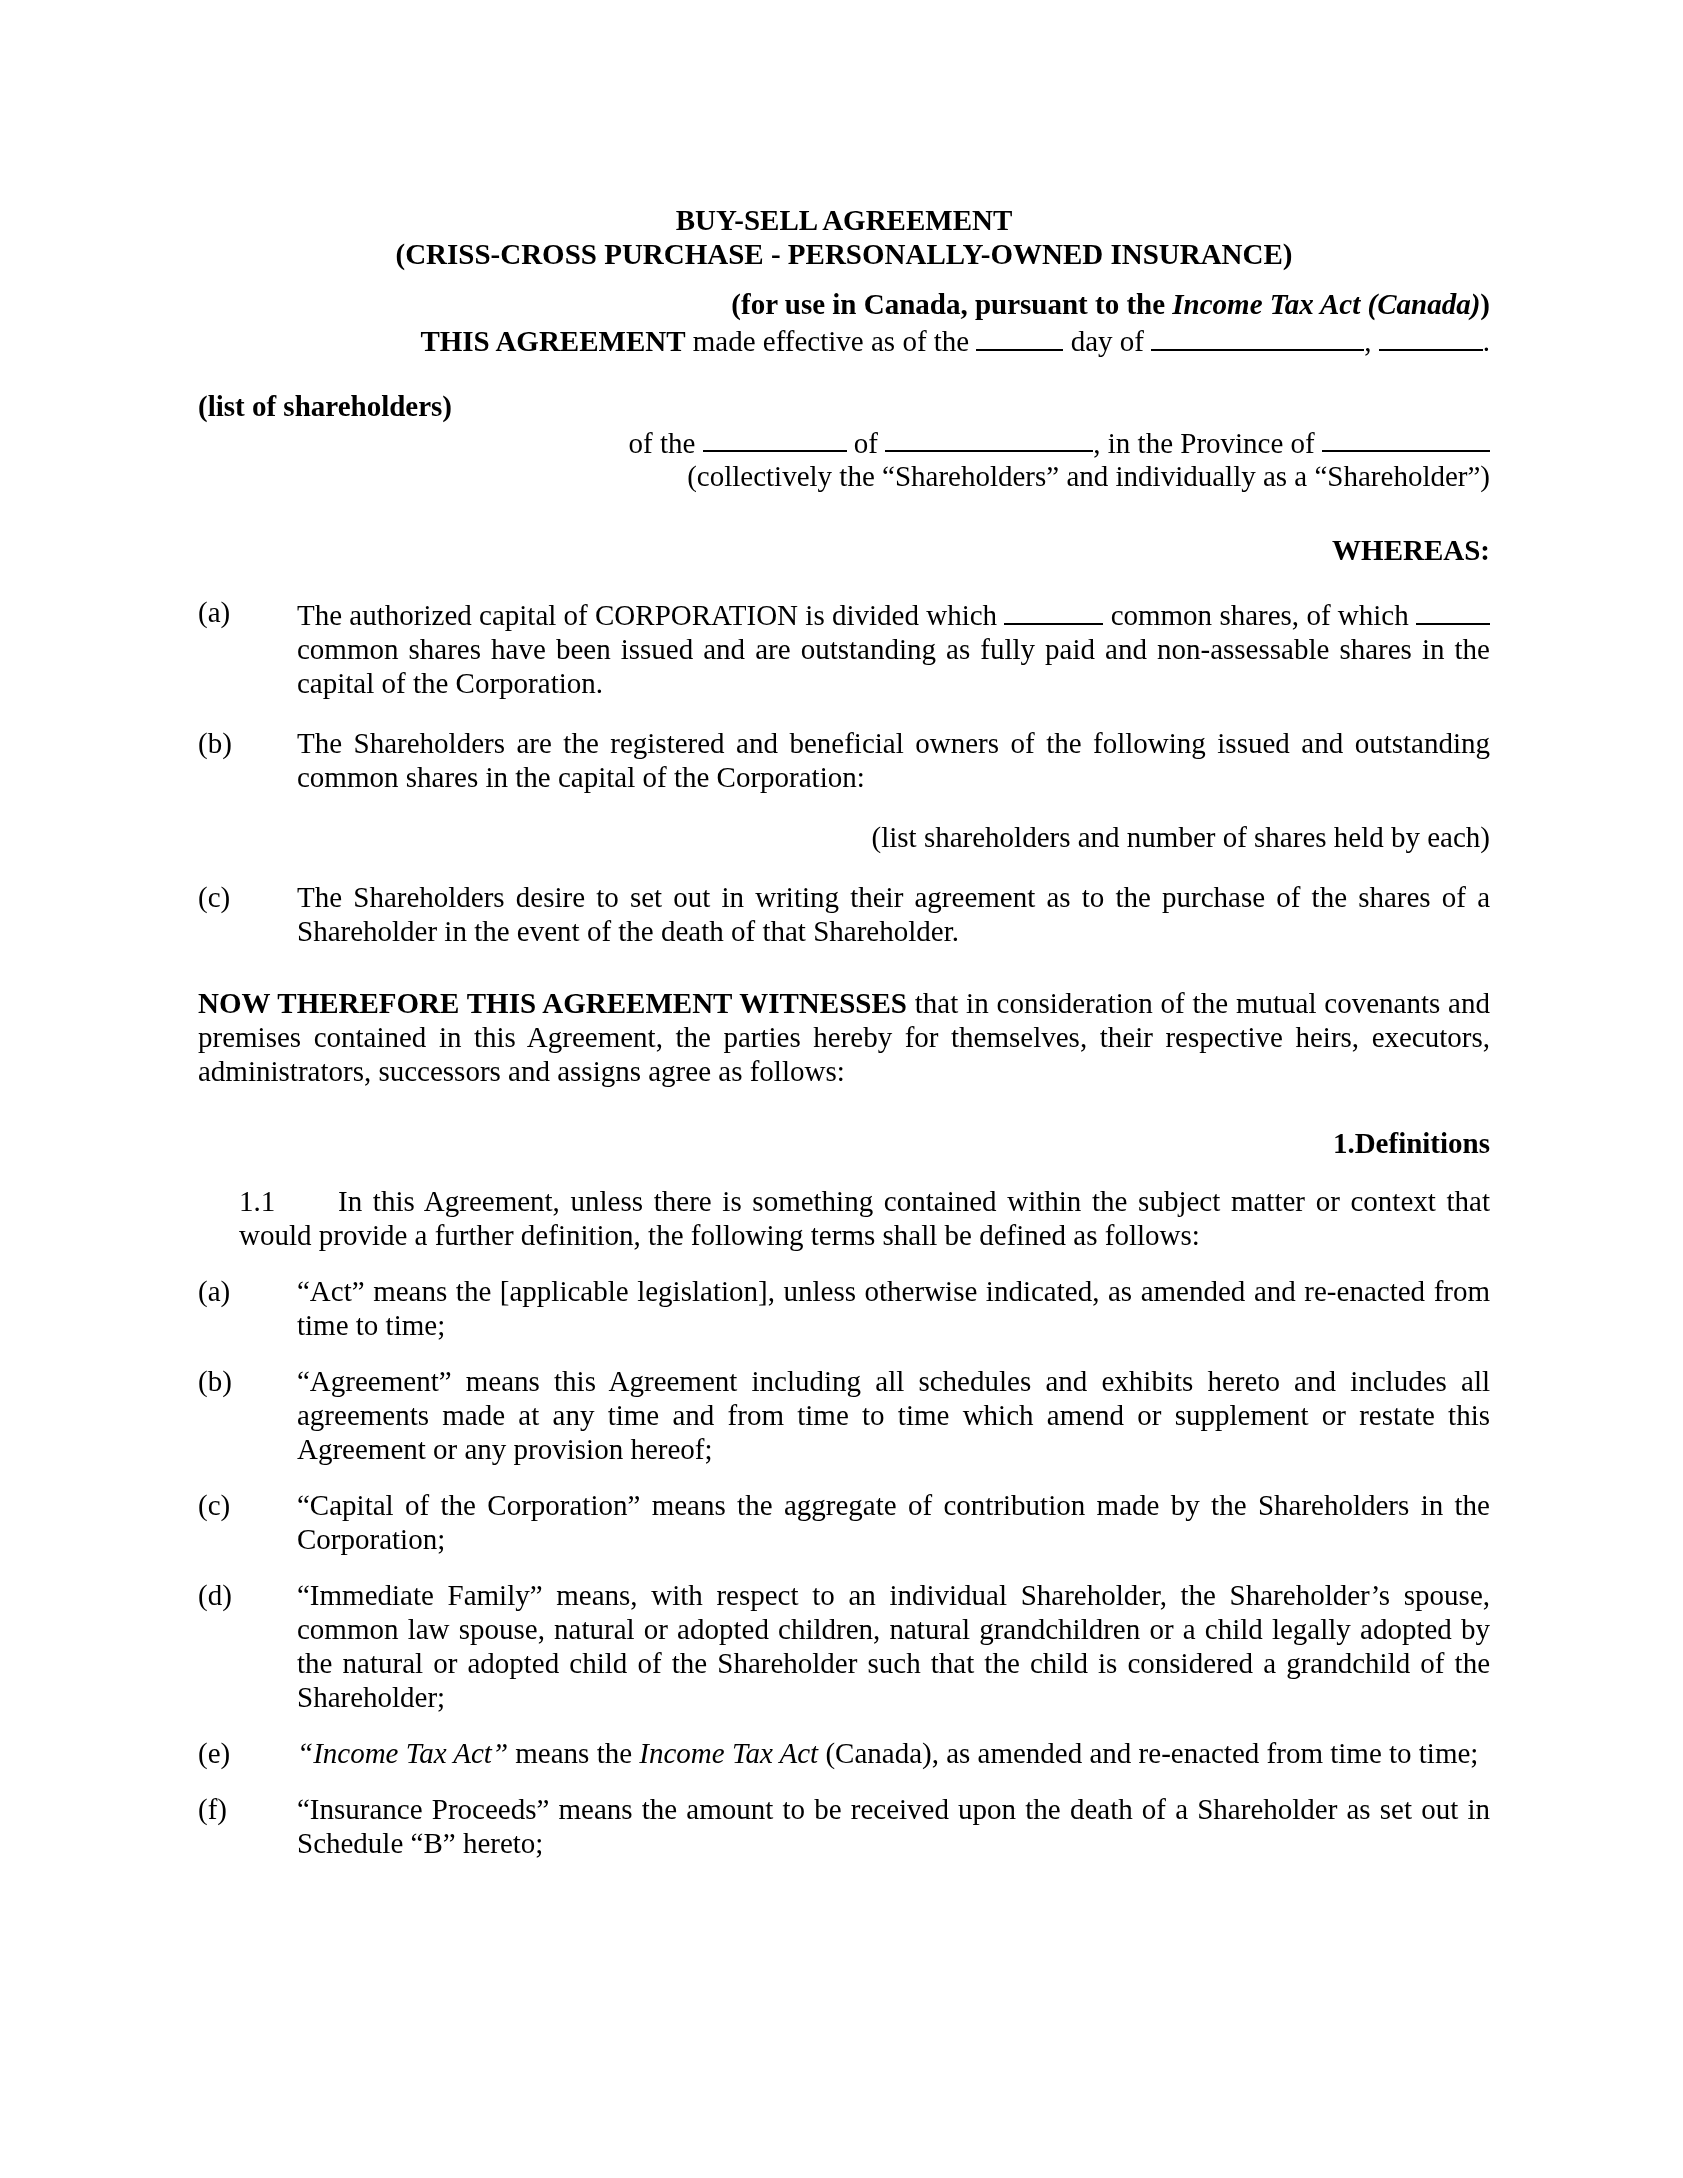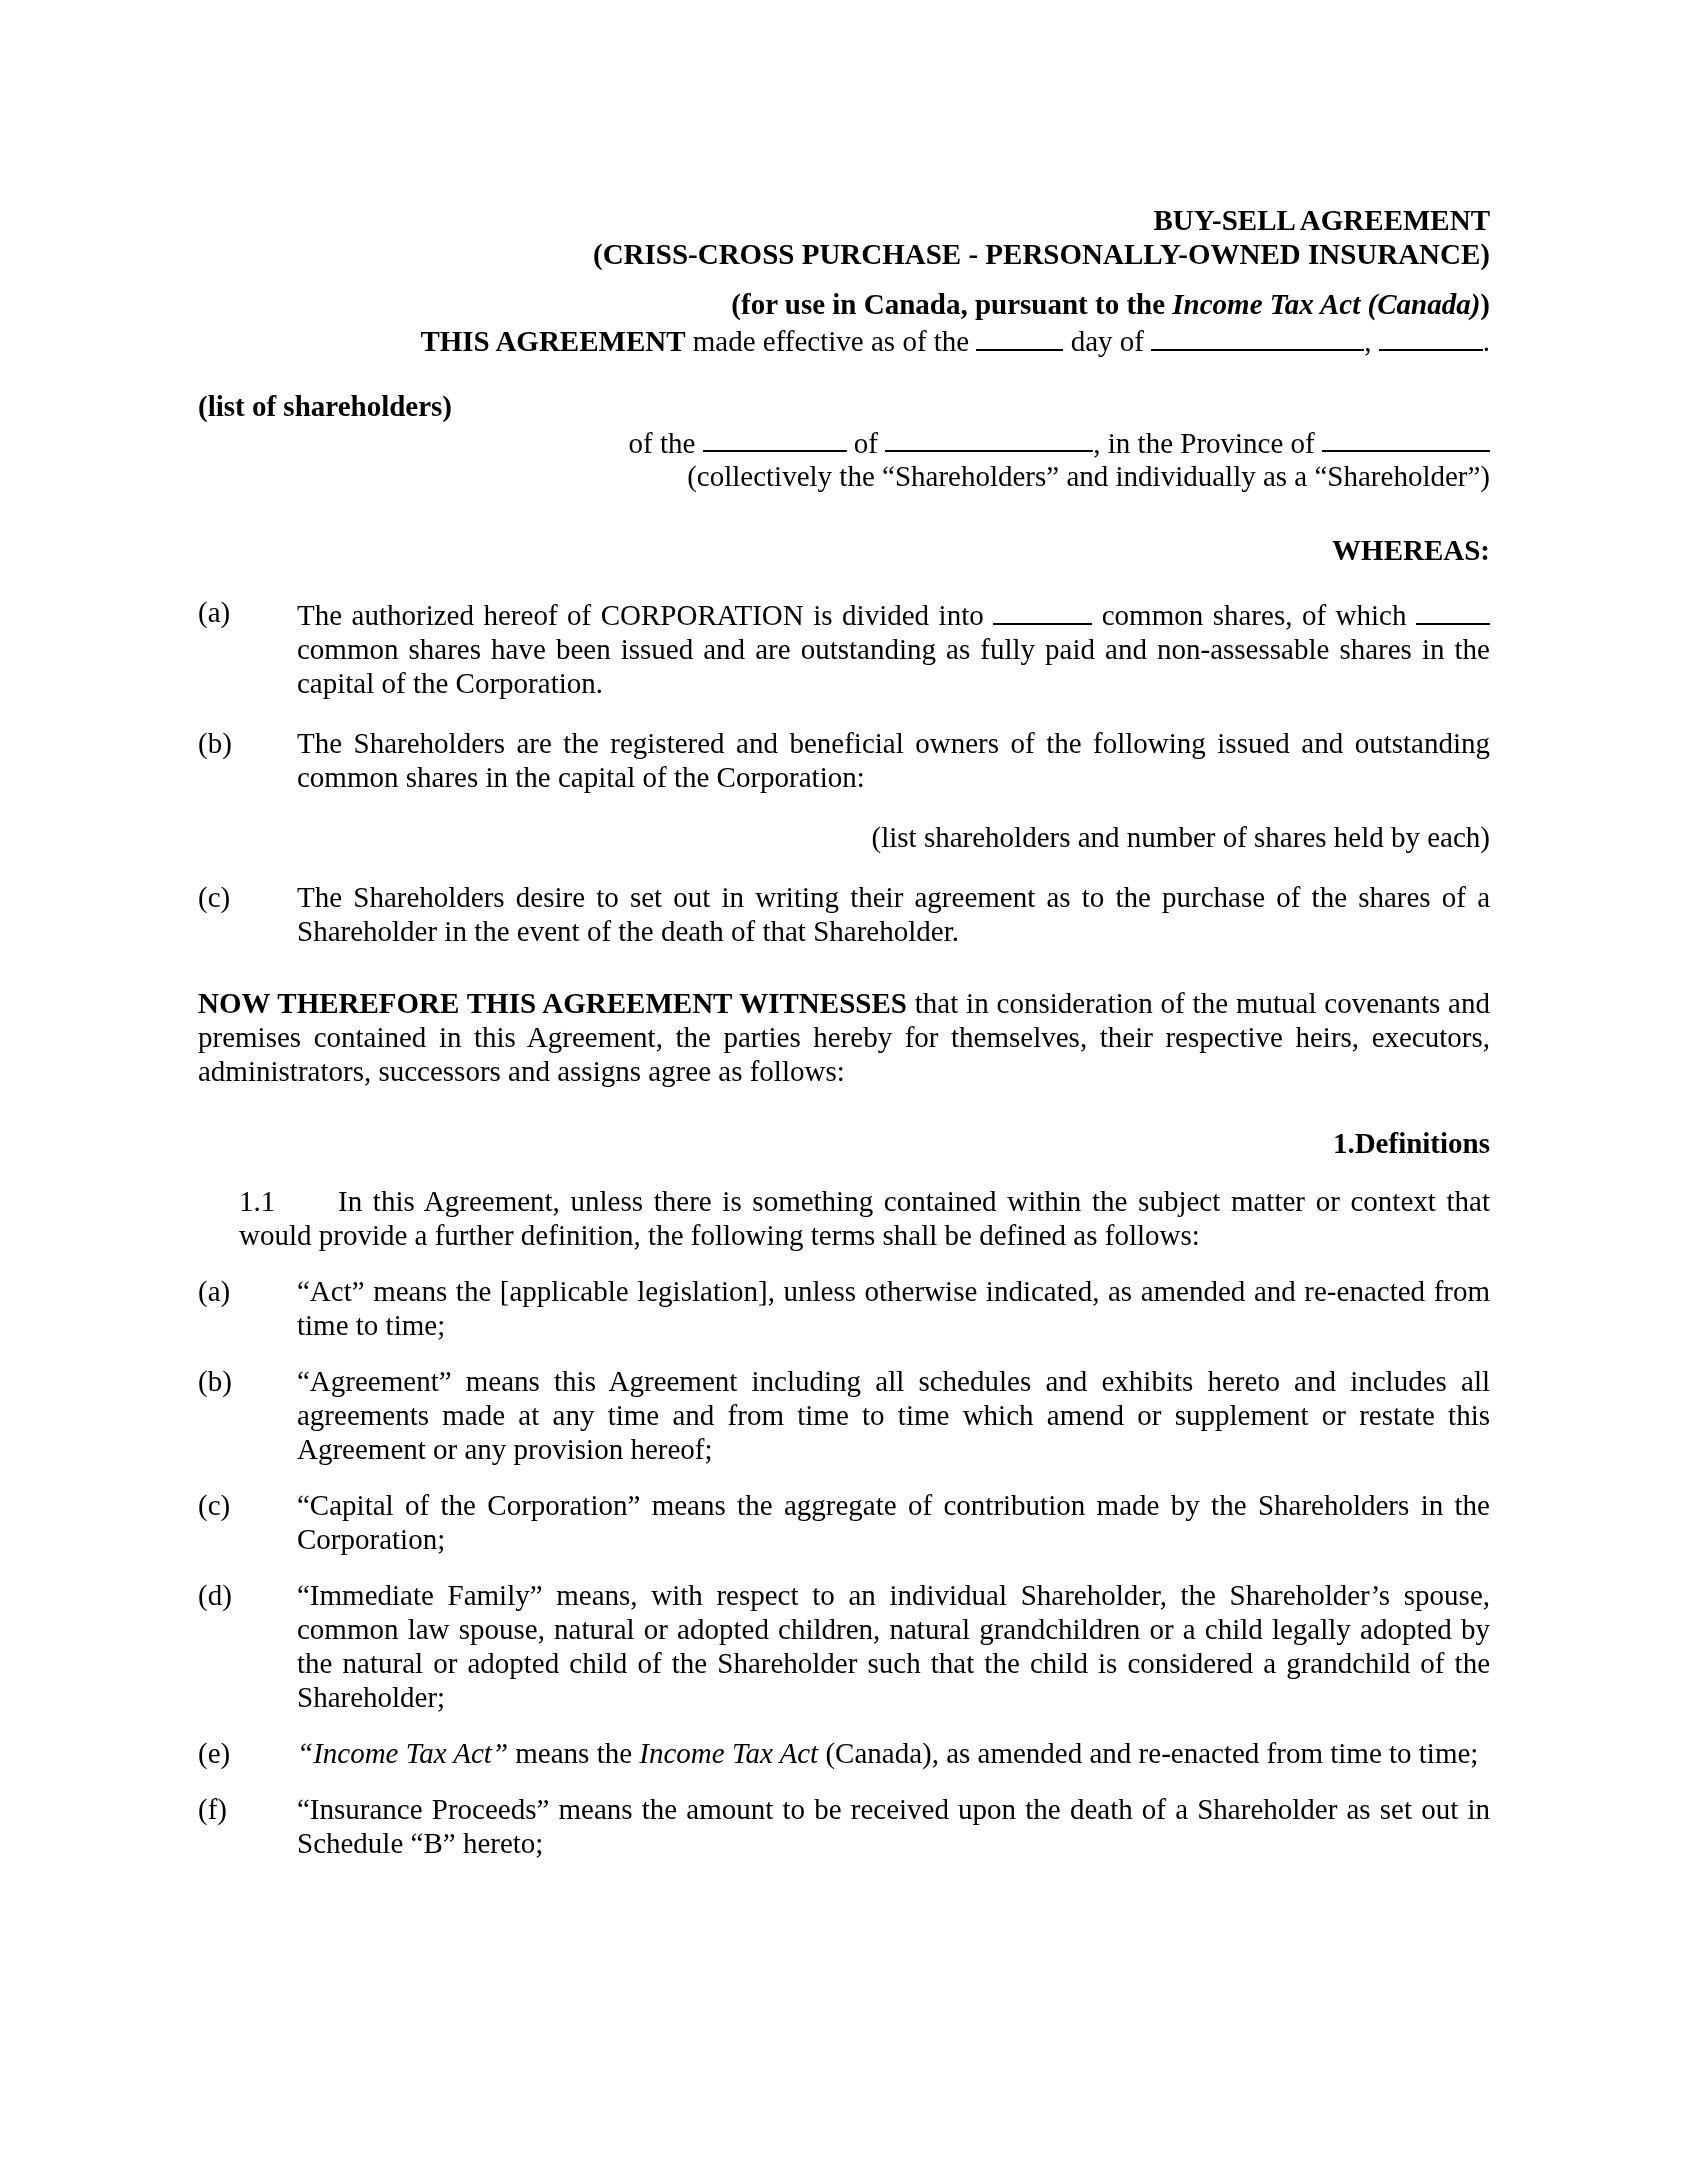--- a/index.html
+++ b/index.html
@@ -18,21 +18,21 @@
     color: #000;
     overflow: hidden;
   }
   .content {
     position: absolute;
     left: 198px;
     top: 203px;
     width: 1292px;
   }
   .para { margin: 0; text-align: right; }
-  .c { }
+  .c { text-align: center; }
   .j { text-align: justify; }
   .b { font-weight: bold; }
   .i { font-style: italic; }
 
   
   .g16 { margin-top: 16px; }
   .g24 { margin-top: 24px; margin-left: 41px; }
   .g22 { margin-top: 22px; }
   .g26 { margin-top: 26px; }
   .g28 { margin-top: 28px; }
@@ -88,21 +88,21 @@
     <div class="para b center-bias g31">(list of shareholders)</div>
 
     <div class="para indent210"><span>of the </span><span class="blank w145"></span><span> of </span><span class="blank w210"></span><span>, in the Province of </span><span class="blank w170"></span></div>
 
     <div class="para indent210">(collectively the “Shareholders” and individually as a “Shareholder”)</div>
 
     <div class="para b g42">WHEREAS:</div>
 
     <div class="hang g28">
       <span class="num">(a)</span>
-      <span class="body"><span>The authorized hereof of CORPORATION is divided into </span><span class="blank w100"></span><span> common shares, of which </span><span class="blank w75"></span><span> common shares have been issued and are outstanding as fully paid and non-assessable shares in the capital of the Corporation.</span></span>
+      <span class="body"><span>The authorized capital of CORPORATION is divided which </span><span class="blank w100"></span><span> common shares, of which </span><span class="blank w75"></span><span> common shares have been issued and are outstanding as fully paid and non-assessable shares in the capital of the Corporation.</span></span>
     </div>
 
     <div class="hang g26">
       <span class="num">(b)</span>
       <span class="body">The Shareholders are the registered and beneficial owners of the following issued and outstanding common shares in the capital of the Corporation:</span>
     </div>
 
     <div class="para note-indent g26">(list shareholders and number of shares held by each)</div>
 
     <div class="hang g26">

